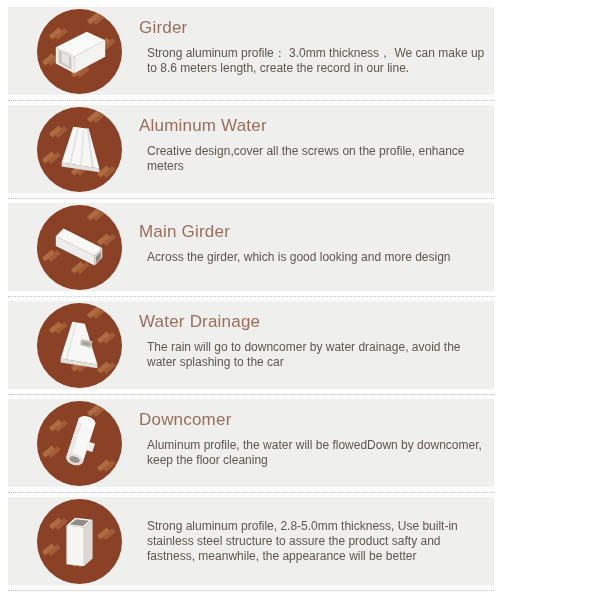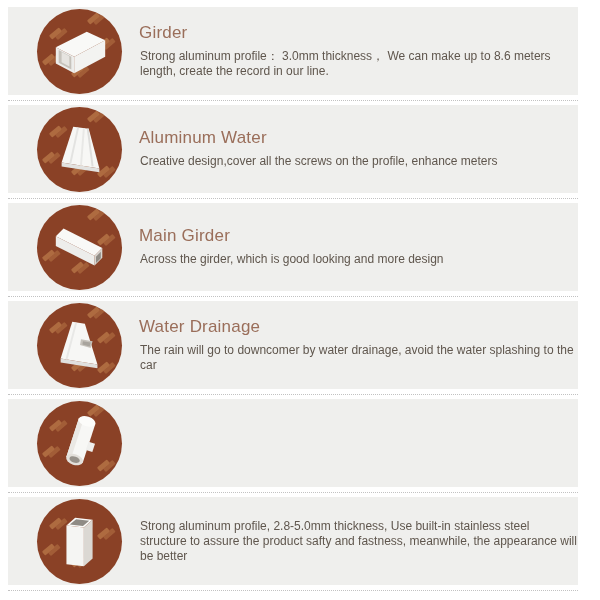--- a/index.html
+++ b/index.html
@@ -3,21 +3,21 @@
 <meta charset="utf-8">
 <style>
   html,body{margin:0;padding:0;}
   body{
     width:600px;height:600px;
     background:#ffffff;
     font-family:"Liberation Sans","DejaVu Sans",sans-serif;
     overflow:hidden;
   }
   .feature-list{
-    width:570px;
+    width:486px;
     margin:7px 22px 0 8px;
   }
   .feature-row{
     height:88px;
     background:#efefed;
     display:flex;
     align-items:center;
     padding-left:29px;
     box-sizing:border-box;
   }
@@ -65,21 +65,21 @@
     font-size:17px;
     color:#9a6e5a;
     margin:0 0 6px 0;
     font-weight:400;
     letter-spacing:.2px;
   }
   .feature-description{
     font-size:12px;
     line-height:15px;
     color:#5f564d;
-    margin:1px;
+    margin:8px;
   }
 </style>
 </head>
 <body>
 
 <div class="feature-list">
 
   <div class="feature-row">
     <div class="feature-circle">
       <span class="wm wm1"></span>
@@ -184,20 +184,24 @@
         <g transform="rotate(18 32 32)">
           <rect x="23" y="8" width="18" height="42" fill="#f7f7f5"></rect>
           <rect x="23" y="8" width="5" height="42" fill="#eae8e4"></rect>
           <ellipse cx="32" cy="8.5" rx="9" ry="5" fill="#fcfcfa"></ellipse>
           <ellipse cx="32" cy="50" rx="9" ry="5.5" fill="#e3e0db"></ellipse>
           <ellipse cx="32" cy="50" rx="5.5" ry="3.2" fill="#97928b"></ellipse>
           <rect x="40" y="28" width="7" height="9" fill="#efefed"></rect>
         </g>
       </svg>
     </div>
+    <div class="feature-text">
+      <h3 class="feature-title">Downcomer</h3>
+      <p class="feature-description">Aluminum profile, the water will be flowedDown by downcomer, keep the floor cleaning</p>
+    </div>
   </div>
   <div class="row-separator">
       <div class="dots"></div>
     </div>
 
   <div class="feature-row">
     <div class="feature-circle">
       <span class="wm wm2"></span>
       <span class="wm wm3"></span>
       <span class="wm wm4"></span>

